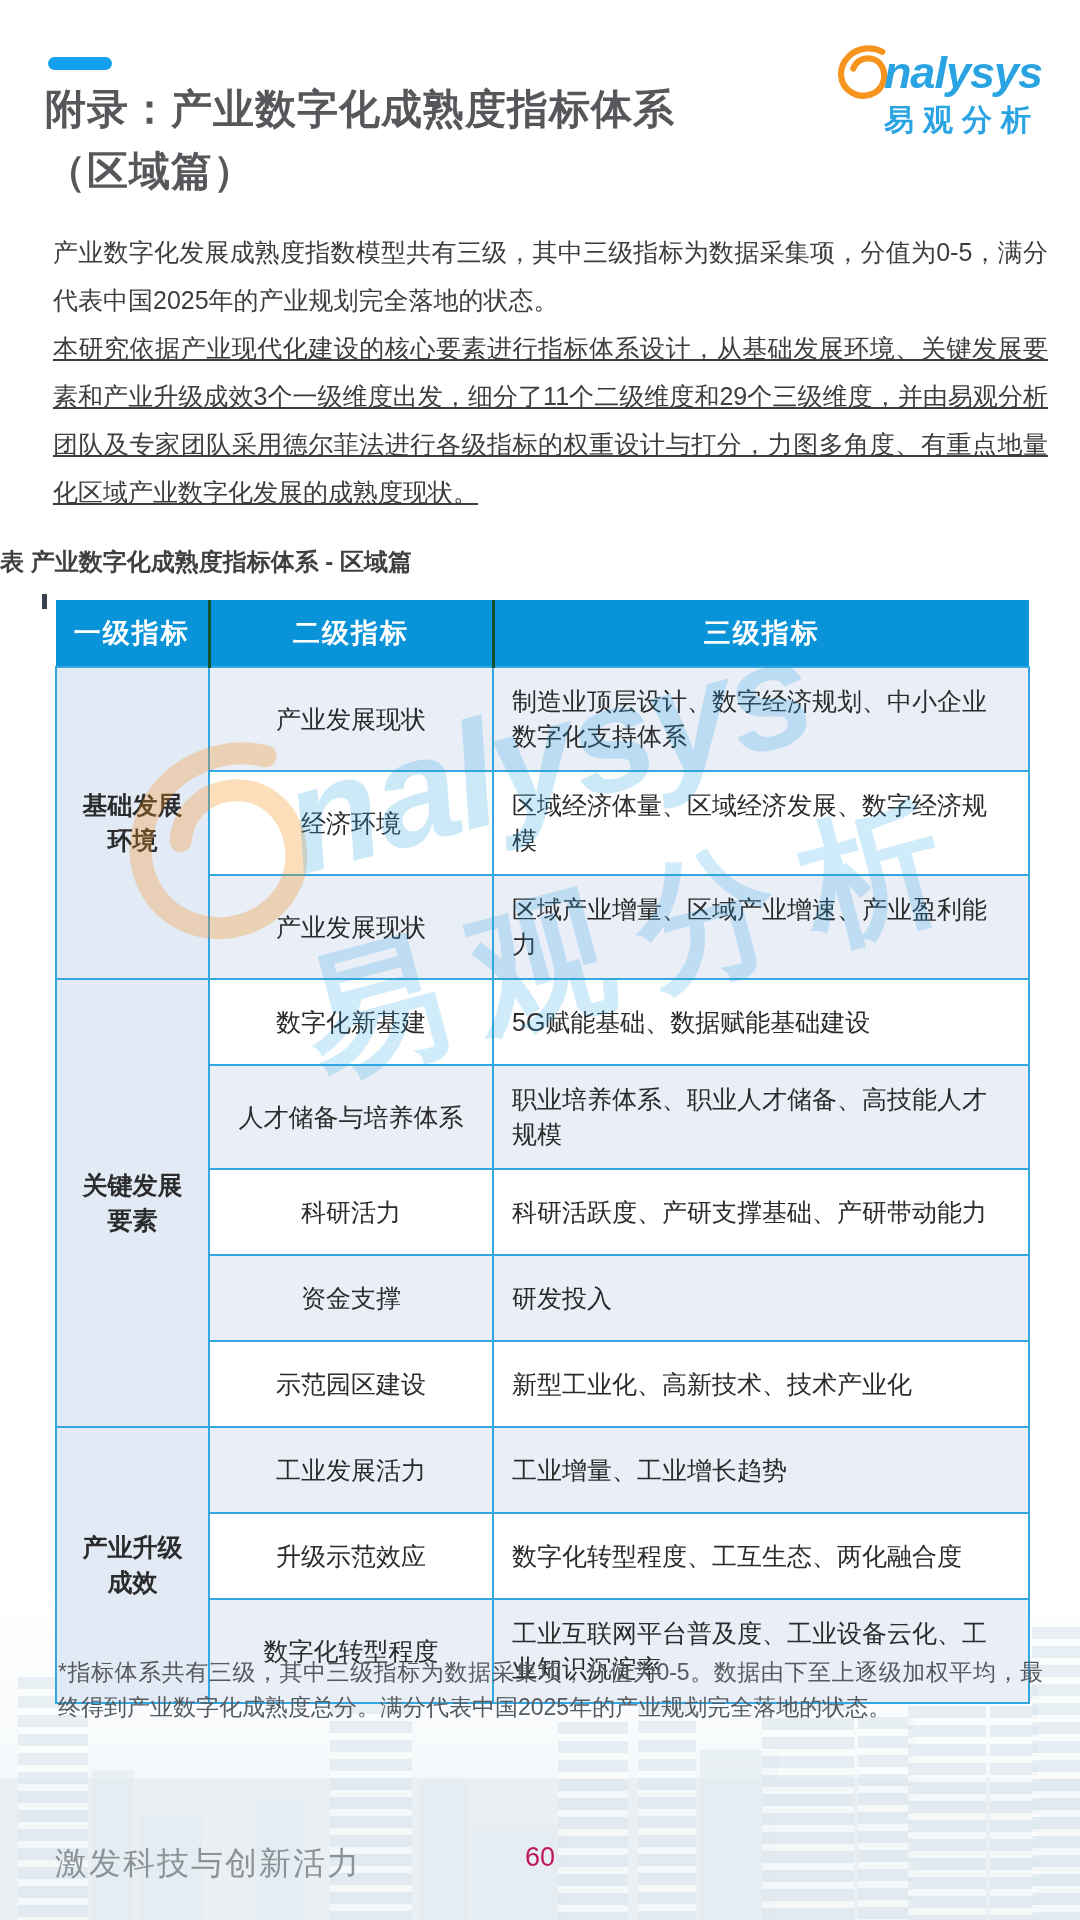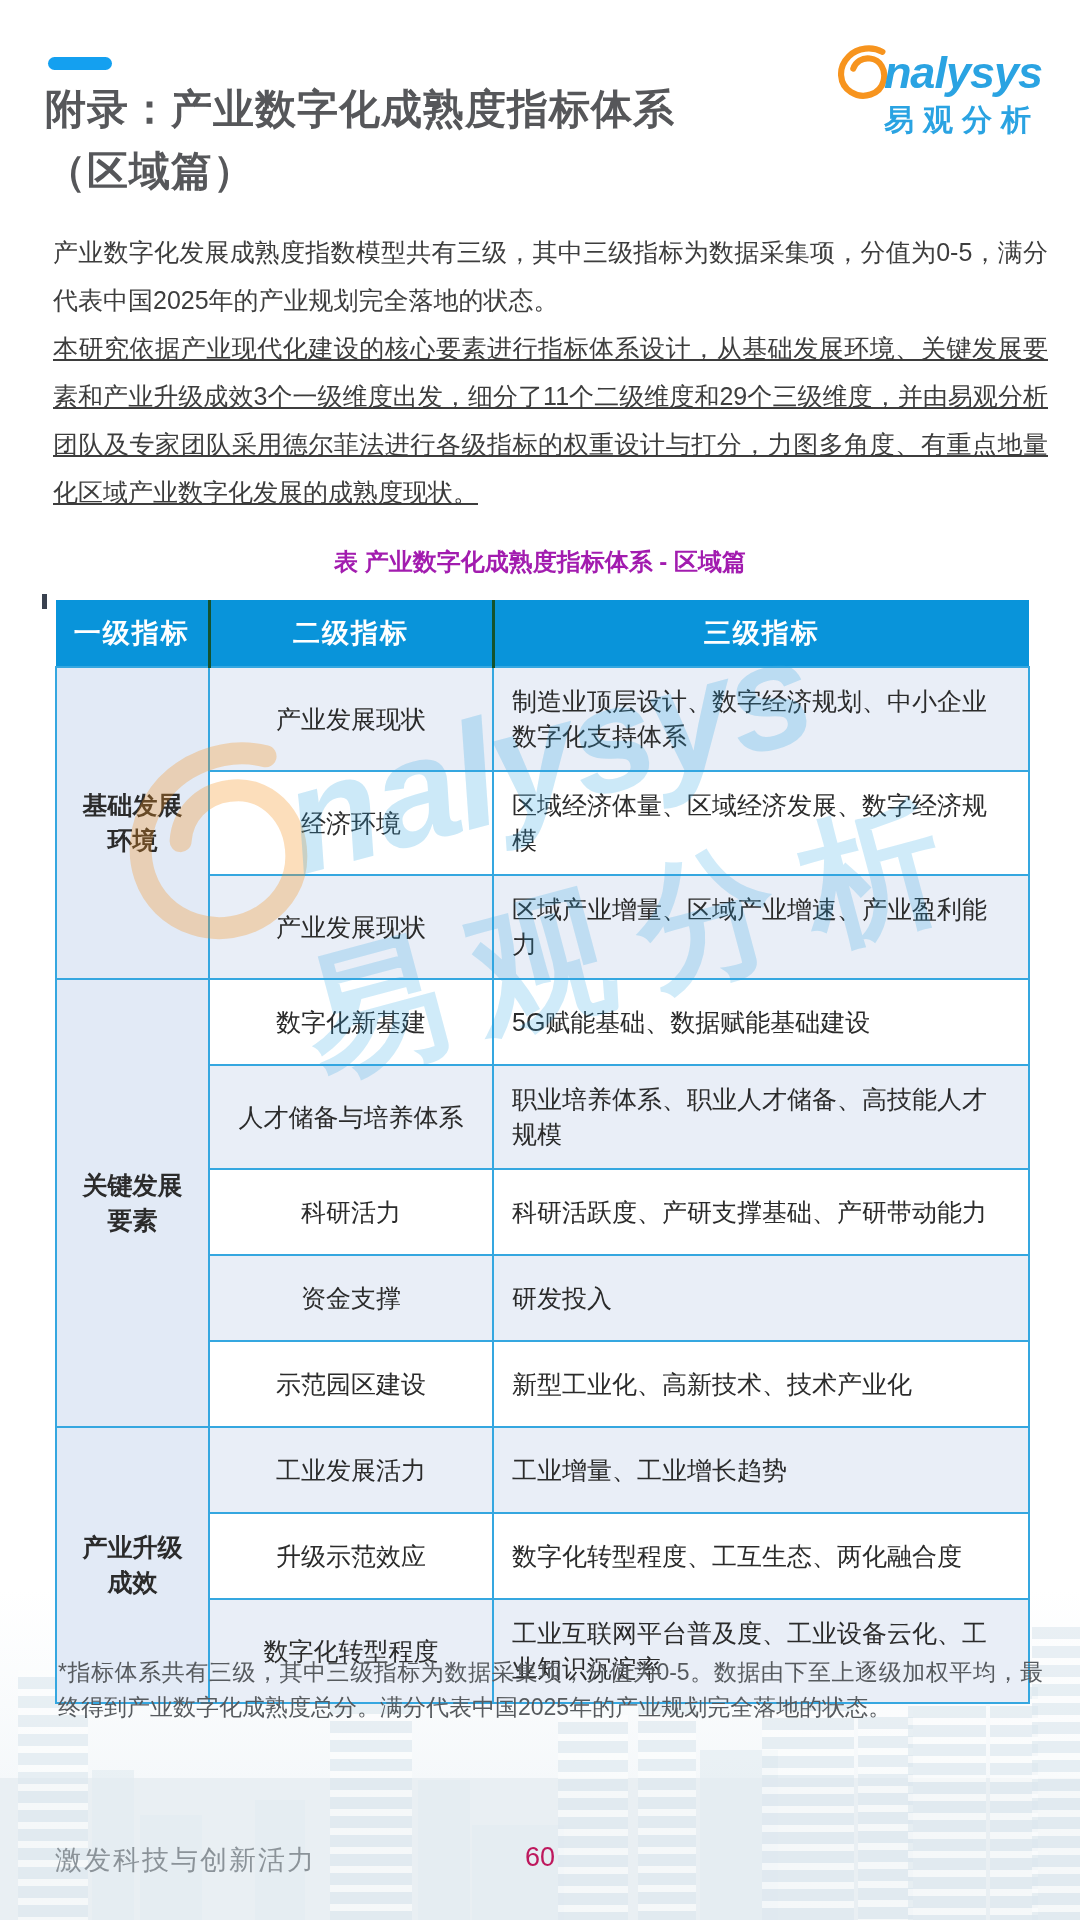--- a/index.html
+++ b/index.html
@@ -30,22 +30,22 @@
   .logo-row{display:flex;align-items:flex-start;}
   .logo-swirl{width:56px;height:56px;margin-right:-4px;}
   .logo-en{font-size:45px;font-weight:700;font-style:italic;color:#2aa3e2;line-height:58px;letter-spacing:-1px;}
   .logo-cn{font-size:30px;font-weight:700;color:#2aa3e2;letter-spacing:9px;margin:0 0 0 52px;line-height:36px;}
 
   
   .para{position:absolute;left:45px;width:995px;margin:8px;z-index:2;
     font-size:25px;line-height:48px;color:#3d3d3d;text-align:justify;word-break:break-all;}
   .para-1{top:220px;}
   .para-2{top:316px;text-decoration:underline;}
-  .table-caption{left:0;top:546px;width:100%;text-align:center;z-index:2;
-    font-size:24px;font-weight:600;color:#a21caf;}
+  .table-caption{left:0;top:546px;width:100%;z-index:2;
+    font-size:24px;font-weight:600;color:#404040;}
   .corner-tick{left:42px;top:594px;width:5px;height:15px;background:#39414f;z-index:2;}
 
   
   table.indicator{position:absolute;left:55px;top:600px;width:973px;z-index:1;
     border-collapse:collapse;table-layout:fixed;}
   table.indicator th{
     background:#0994da;color:#ffffff;font-size:27px;font-weight:700;letter-spacing:2px;
     height:64px;text-align:center;border-left:3px solid #14532d;}
   table.indicator th:first-child{border-left:none;}
   table.indicator td{
@@ -63,21 +63,21 @@
   .watermark{left:120px;top:650px;width:920px;z-index:5;pointer-events:none;
     transform:rotate(-15deg);}
   .wm-line1{display:flex;align-items:center;}
   .wm-swirl{width:200px;height:200px;margin-right:-16px;}
   .wm-en{font-size:150px;font-weight:700;font-style:italic;color:rgba(42,163,226,.24);letter-spacing:-2px;}
   .wm-cn{font-size:140px;font-weight:700;color:rgba(42,163,226,.22);letter-spacing:32px;margin:6px 0 0 150px;}
 
   
   .footnote{left:58px;top:1655px;width:985px;margin:0;z-index:2;
     font-size:23px;line-height:35px;color:#565a5e;text-align:justify;word-break:break-all;}
-  .footer-slogan{left:55px;top:1842px;z-index:2;font-size:27px;color:#8b9399;letter-spacing:2px;}
+  .footer-slogan{left:55px;top:1842px;z-index:2;font-size:32px;color:#8b9399;letter-spacing:2px;}
   .page-number{left:0;top:1842px;width:100%;text-align:center;z-index:2;font-size:27px;color:#be185d;}
 </style>
 </head>
 <body>
 
 <div class="layer skyline" id="skyline">
   <div class="sky-fade"></div>
   <div class="sky-band"></div>
 <div class="bldg win" style="left: 18px; width: 70px; height: 250px;"></div>
     <div class="bldg" style="left: 92px; width: 42px; height: 150px;"></div>

